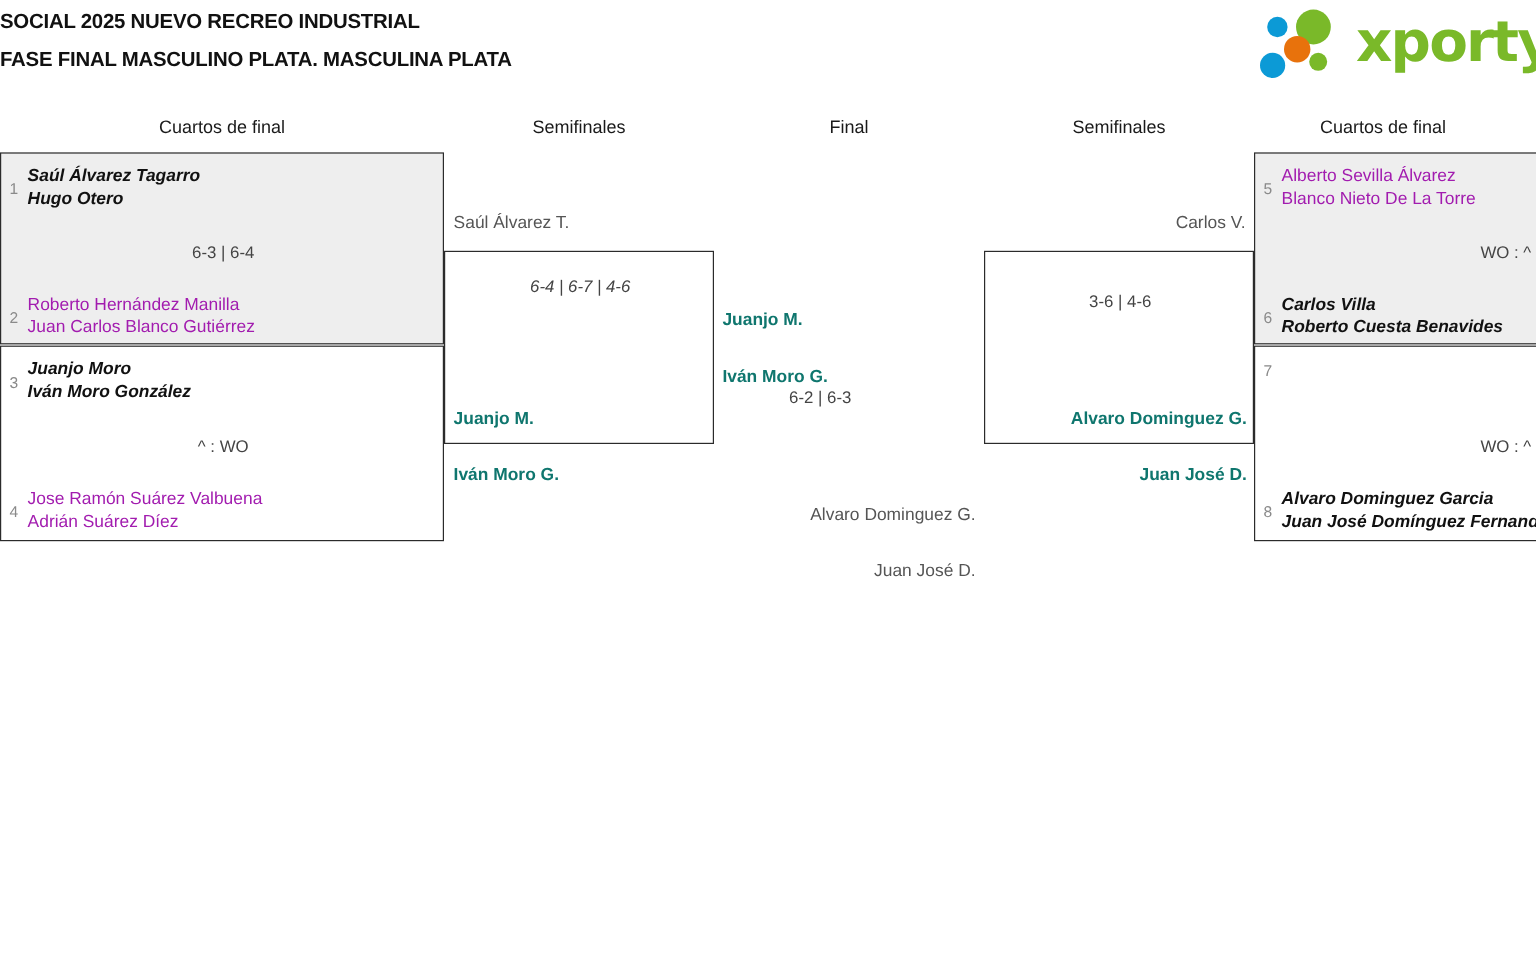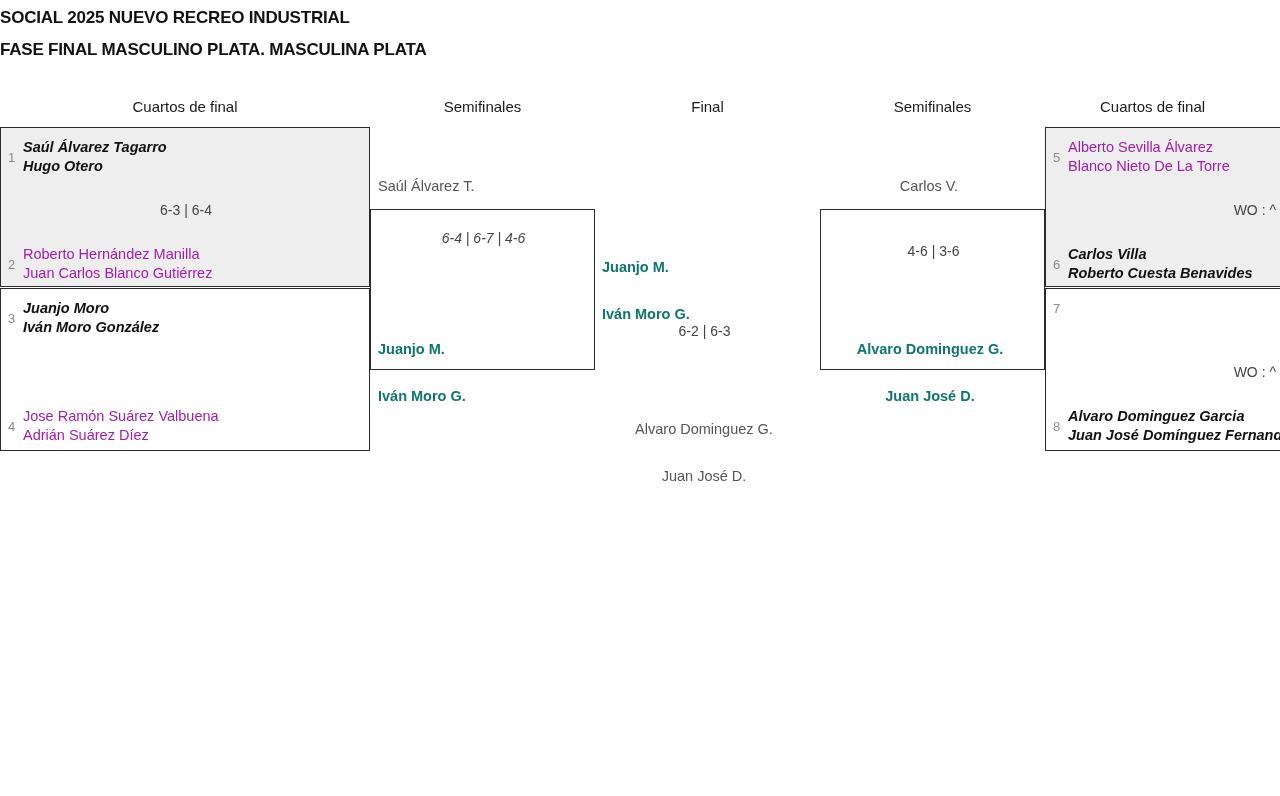--- a/index.html
+++ b/index.html
@@ -105,33 +105,43 @@
   .score.right  { text-align: right; }
 
   
   .float-team {
     position: absolute;
     line-height: 19px;
     font-size: 14.5px;
   }
   .float-team.winner { font-weight: 700; color: #0f766e; }
   .float-team.loser  { font-weight: 400; color: #555555; }
-  .float-team.right  { text-align: center; }
+  .float-team.right  { text-align: right; }
   .float-team div { white-space: nowrap; margin-top: 28px; }
 </style>
 </head>
 <body>
 
 <div id="header">
 
   <div id="title-block">
     <div>SOCIAL 2025 NUEVO RECREO INDUSTRIAL</div>
     <div>FASE FINAL MASCULINO PLATA. MASCULINA PLATA</div>
   </div>
 
+  <div id="logo">
+    <div id="logo-dots">
+      <div class="dot" style="left:8px;  top:6px;  width:17px; height:17px; background:#0c9ad6;"></div>
+      <div class="dot" style="left:32px; top:0px;  width:29px; height:29px; background:#7ab929;"></div>
+      <div class="dot" style="left:22px; top:22px; width:22px; height:22px; background:#e8720c;"></div>
+      <div class="dot" style="left:2px;  top:36px; width:21px; height:21px; background:#0c9ad6;"></div>
+      <div class="dot" style="left:43px; top:36px; width:15px; height:15px; background:#7ab929;"></div>
+    </div>
+    <div id="logo-wordmark" style="color:#7ab929;">xporty</div>
+  </div>
 </div>
 
 <div class="round-header" style="left:60px;  width:250px;">Cuartos de final</div>
 <div class="round-header" style="left:370px; width:225px;">Semifinales</div>
 <div class="round-header" style="left:595px; width:225px;">Final</div>
 <div class="round-header" style="left:820px; width:225px;">Semifinales</div>
 <div class="round-header" style="left:1100px;width:250px; text-align:left;">Cuartos de final</div>
 
 <div class="match shaded" style="left:0px; top:127px; width:370px; height:160px;">
   <div class="team winner" style="left:6px; top:10px;">
@@ -152,20 +162,21 @@
 </div>
 
 <div class="match" style="left:0px; top:288px; width:370px; height:163px;">
   <div class="team winner" style="left:6px; top:10px;">
     <span class="seed">3</span>
     <span class="names">
       <div>Juanjo Moro</div>
       <div>Iván Moro González</div>
     </span>
   </div>
+  <div class="score center" style="left:0px; top:73px; width:370px;">^ : WO</div>
   <div class="team loser" style="left:6px; top:118px;">
     <span class="seed">4</span>
     <span class="names">
       <div>Jose Ramón Suárez Valbuena</div>
       <div>Adrián Suárez Díez</div>
     </span>
   </div>
 </div>
 
 <div class="float-team loser" style="left:378px; top:149px;">
@@ -179,34 +190,34 @@
     <div>Juanjo M.</div>
     <div>Iván Moro G.</div>
   </div>
 </div>
 
 <div class="float-team winner" style="left:602px; top:230px;">
   <div>Juanjo M.</div>
   <div>Iván Moro G.</div>
 </div>
 
-<div class="score center" style="left:592px; top:321px; width:225px;text-align:center;">6-2 | 6-3</div>
+<div class="score center" style="left:571px; top:321px; width:225px;text-align:center;">6-2 | 6-3</div>
 
 <div class="float-team loser right" style="left:595px; top:392px; width:218px;">
   <div>Alvaro Dominguez G.</div>
   <div>Juan José D.</div>
 </div>
 
 <div class="float-team loser right" style="left:820px; top:149px; width:218px;">
   <div>Carlos V.</div>
   <div>Roberto Cuesta B.</div>
 </div>
 
 <div class="match" style="left:820px; top:209px; width:225px; height:161px;">
-  <div class="score center" style="left:0px; top:31px; width:225px;">4-6 | 3-6</div>
+  <div class="score center" style="left:0px; top:31px; width:225px;">3-6 | 4-6</div>
   <div class="float-team winner right" style="left:0px; top:102px; width:218px;">
     <div>Alvaro Dominguez G.</div>
     <div>Juan José D.</div>
   </div>
 </div>
 
 <div class="match shaded" style="left:1045px; top:127px; width:370px; height:160px;">
   <div class="team loser" style="left:6px; top:10px;">
     <span class="seed">5</span>
     <span class="names">

